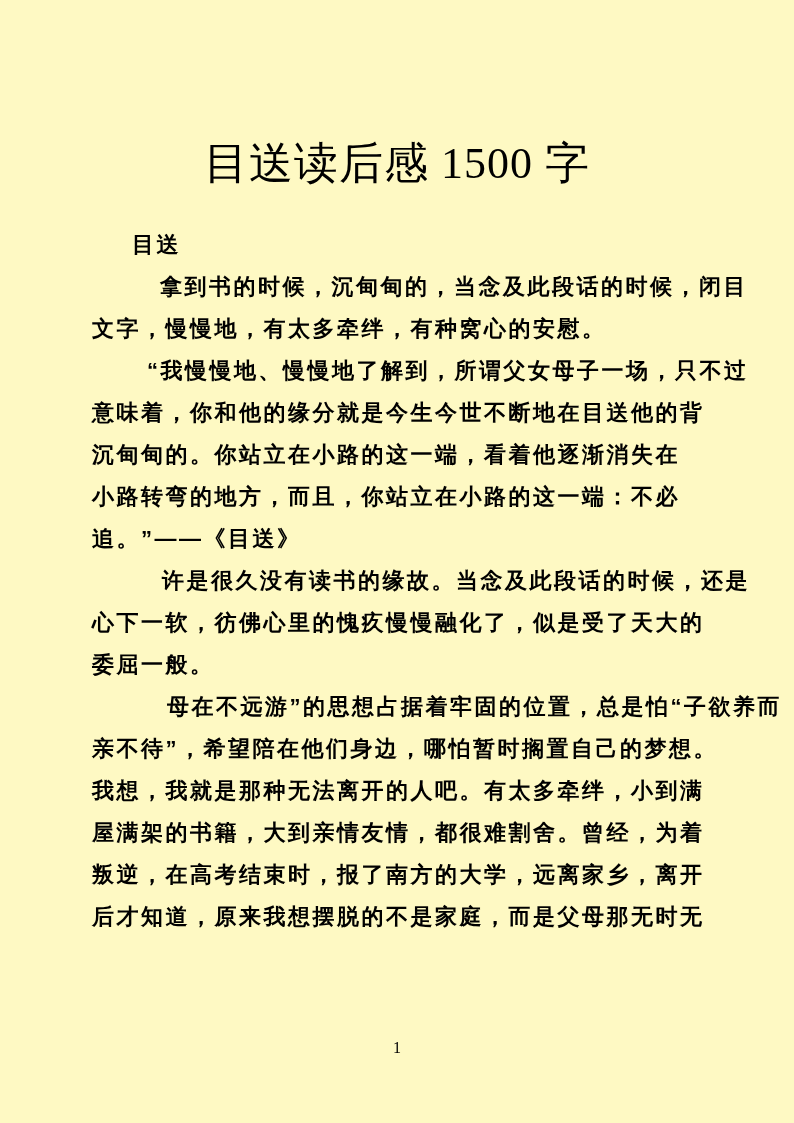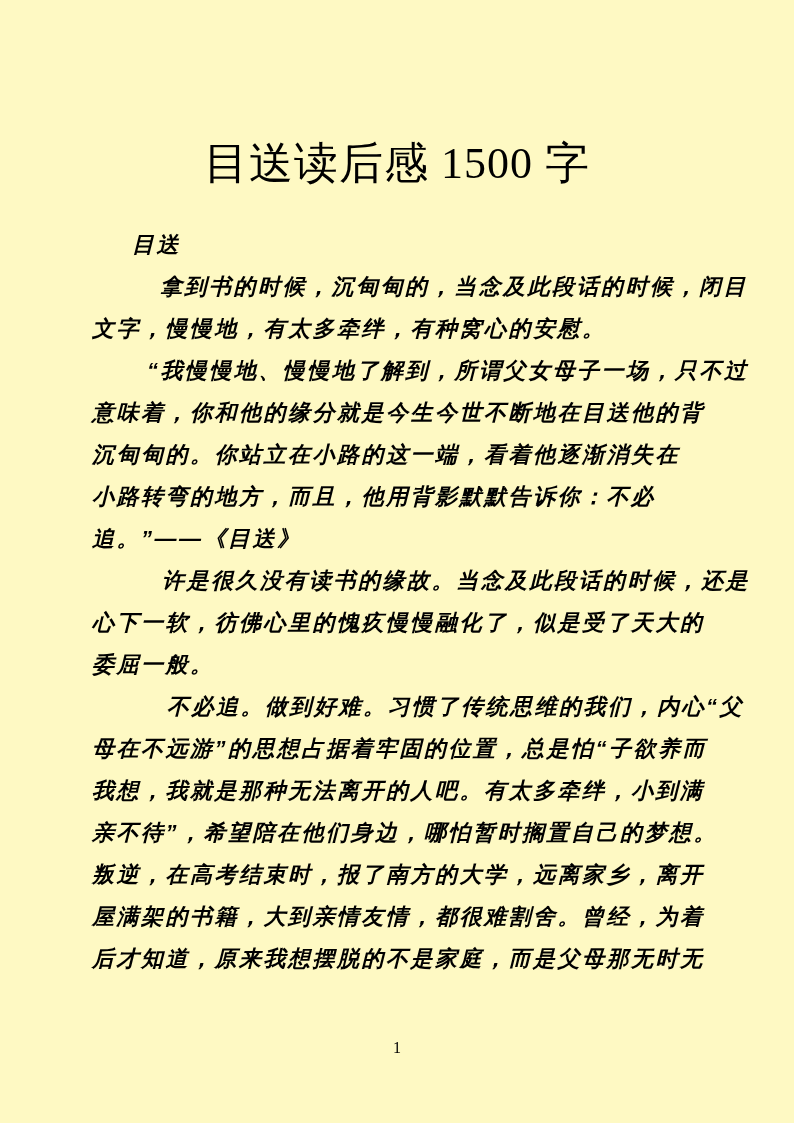--- a/index.html
+++ b/index.html
@@ -26,21 +26,20 @@
     white-space: nowrap;
   }
   .content {
     position: absolute;
     top: 224px;
     left: 92px;
     width: 624px;
     font-family: "Liberation Sans", "DejaVu Sans", sans-serif;
     font-weight: 600;
     font-size: 22px;
-    font-style: italic;
   }
   .line {
     height: 42px;
     line-height: 42px;
     letter-spacing: 2.5px;
     white-space: nowrap;
   }
   .para-heading .line:first-child { padding-left: 40px; }
   .para-1 .line:first-child { padding-left: 68px; }
   .para-2 .line:first-child { padding-left: 55px; }
@@ -72,37 +71,36 @@
 
     <div class="para para-1">
         <div class="line">拿到书的时候，沉甸甸的，当念及此段话的时候，闭目</div>
         <div class="line">文字，慢慢地，有太多牵绊，有种窝心的安慰。</div>
       </div>
 
     <div class="para para-2">
         <div class="line">“我慢慢地、慢慢地了解到，所谓父女母子一场，只不过</div>
         <div class="line">意味着，你和他的缘分就是今生今世不断地在目送他的背</div>
         <div class="line">沉甸甸的。你站立在小路的这一端，看着他逐渐消失在</div>
-        <div class="line">小路转弯的地方，而且，他用背影默默告诉你：不必</div>
+        <div class="line">小路转弯的地方，而且，你站立在小路的这一端：不必</div>
         <div class="line">追。”——《目送》</div>
       </div>
 
     <div class="para para-3">
         <div class="line">许是很久没有读书的缘故。当念及此段话的时候，还是</div>
         <div class="line">心下一软，彷佛心里的愧疚慢慢融化了，似是受了天大的</div>
         <div class="line">委屈一般。</div>
       </div>
 
     <div class="para para-4">
-        <div class="line">不必追。做到好难。习惯了传统思维的我们，内心“父</div>
         <div class="line">母在不远游”的思想占据着牢固的位置，总是怕“子欲养而</div>
+        <div class="line">亲不待”，希望陪在他们身边，哪怕暂时搁置自己的梦想。</div>
         <div class="line">我想，我就是那种无法离开的人吧。有太多牵绊，小到满</div>
-        <div class="line">亲不待”，希望陪在他们身边，哪怕暂时搁置自己的梦想。</div>
+        <div class="line">屋满架的书籍，大到亲情友情，都很难割舍。曾经，为着</div>
         <div class="line">叛逆，在高考结束时，报了南方的大学，远离家乡，离开</div>
-        <div class="line">屋满架的书籍，大到亲情友情，都很难割舍。曾经，为着</div>
         <div class="line">后才知道，原来我想摆脱的不是家庭，而是父母那无时无</div>
       </div>
 
   </div>
 
   <div class="page-number">1</div>
 
 </div>
 
 </body></html>

